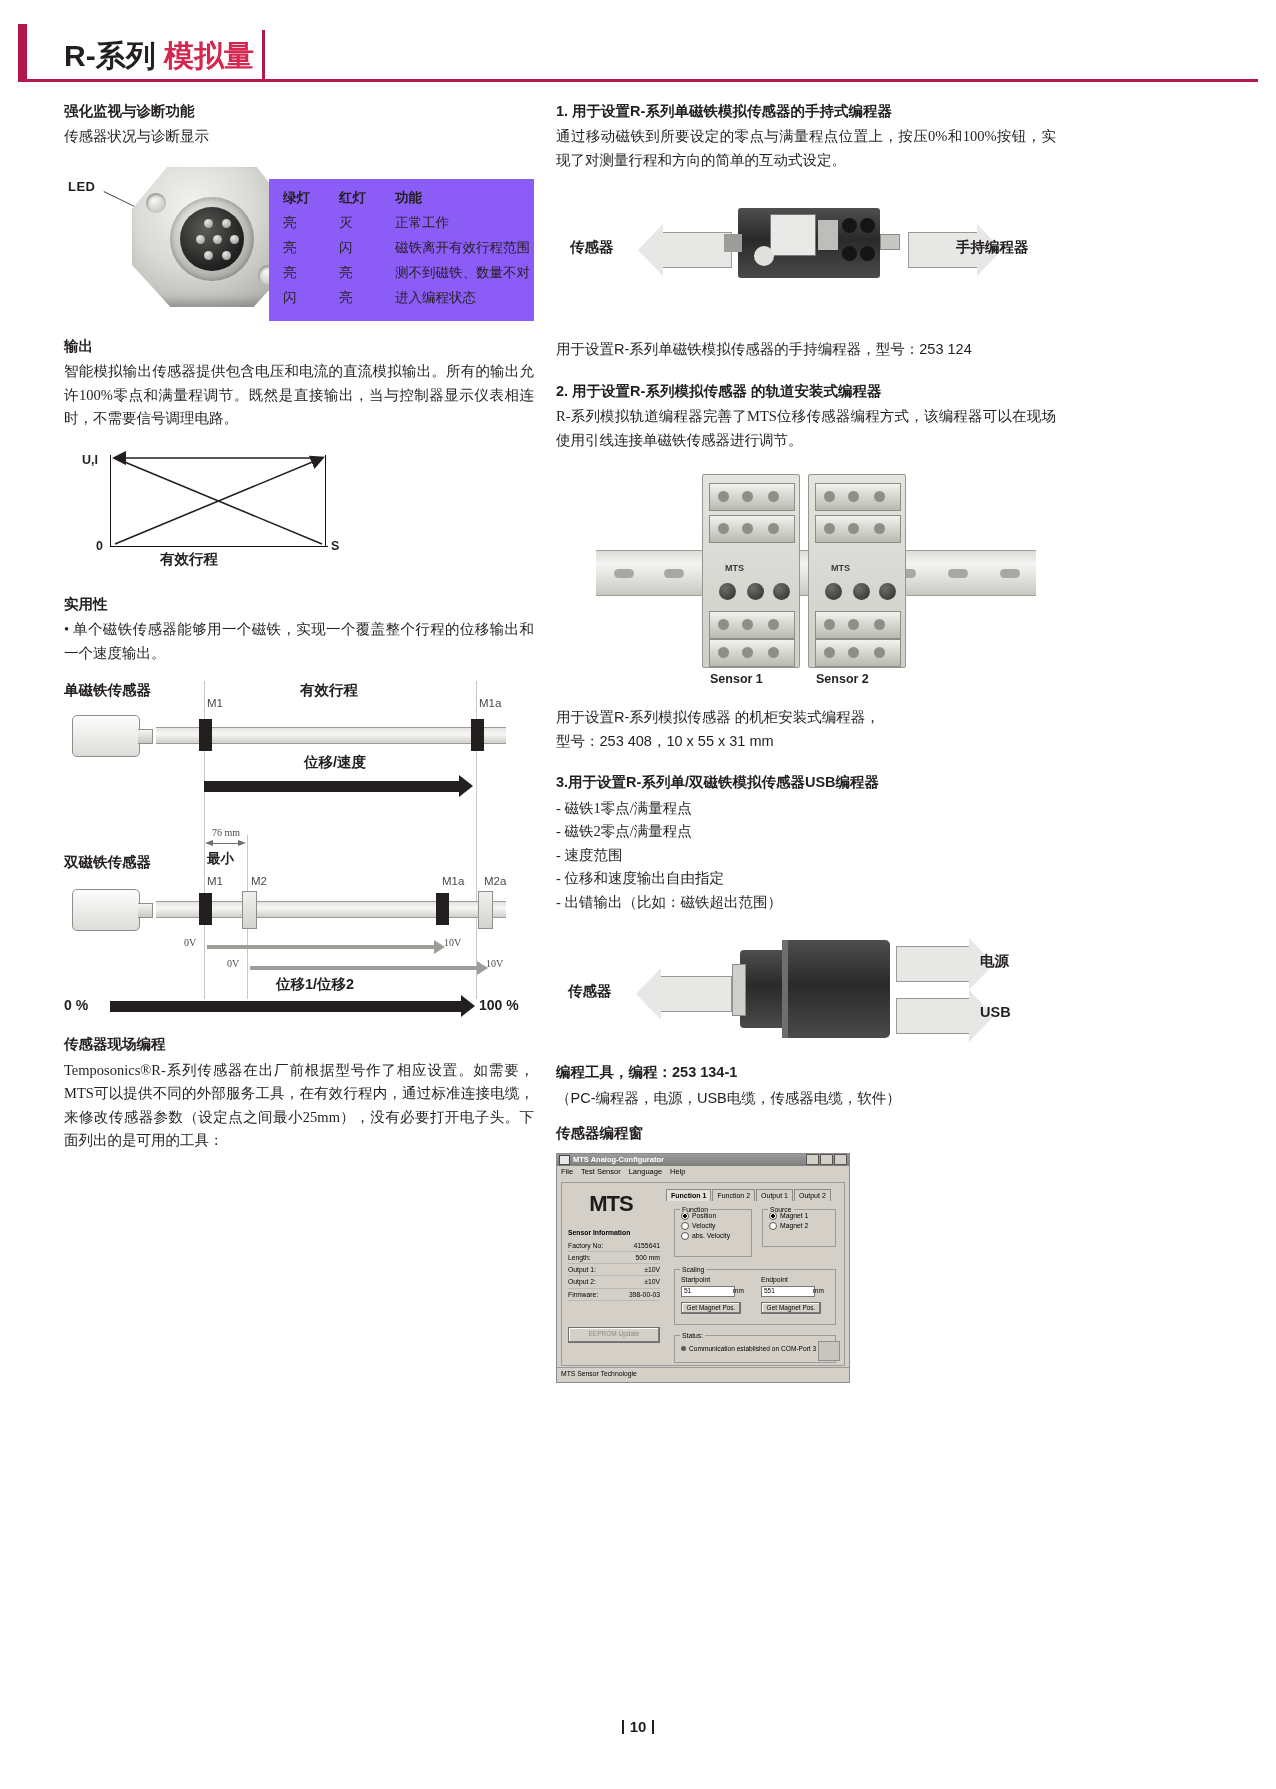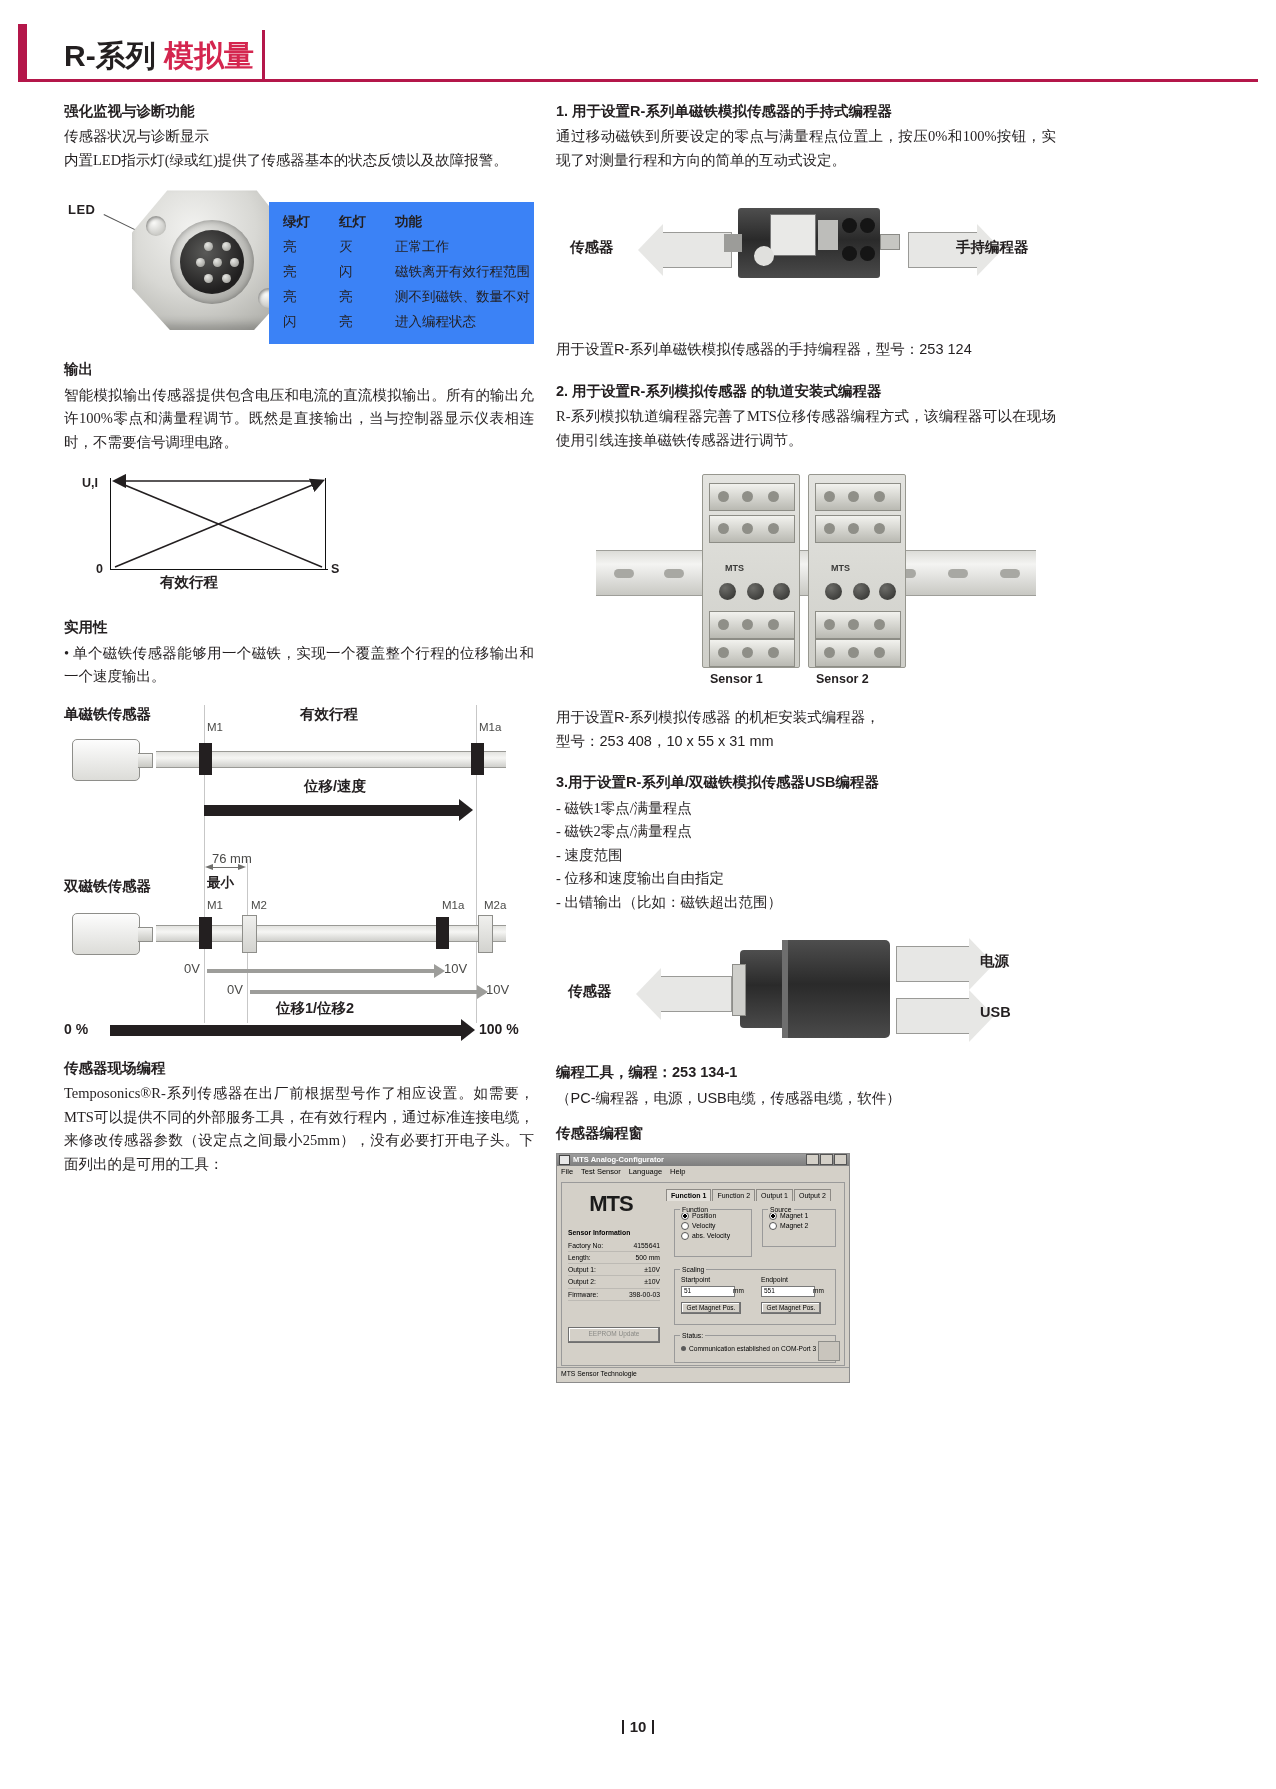--- a/index.html
+++ b/index.html
@@ -87,21 +87,21 @@
     position:absolute; width:9px; height:9px; border-radius:50%;
     background:radial-gradient(circle at 35% 30%, #e8e8e4, #8f8f8a);
   }
   .flange .hole{
     position:absolute; width:20px; height:20px; border-radius:50%;
     background:radial-gradient(circle at 40% 35%, #fafaf8, #b4b4af);
     box-shadow:inset 1px 2px 3px rgba(0,0,0,.35);
   }
   .led-table {
     position:absolute; left:205px; top:18px; width:265px; height:142px;
-    background:#3b82f6;
+    background:#8b5cf6;
     font-size:13.5px;
     font-family:"Liberation Sans", sans-serif;
   }
   .led-table table { border-collapse:collapse; width:100%; margin-top:7px; }
   .led-table td, .led-table th {
     padding:3.5px 0 3.5px 0; text-align:left; font-weight:normal;
   }
   .led-table th { font-weight:bold; }
   .led-table .c1 { width:56px; padding-left:14px; }
   .led-table .c2 { width:56px; }
@@ -153,21 +153,21 @@
     content:""; position:absolute; right:-10px; top:-5px;
     border-left:11px solid #9d9d9a;
     border-top:7px solid transparent; border-bottom:7px solid transparent;
   }
   .dimline { position:absolute; height:1px; background:#6f6f6d; }
   .dimline:before, .dimline:after{
     content:""; position:absolute; top:-3px; border-top:3.5px solid transparent; border-bottom:3.5px solid transparent;
   }
   .dimline:before{ left:-7px; border-right:8px solid #6f6f6d; }
   .dimline:after { right:-7px; border-left:8px solid #6f6f6d; }
-  .small { font-size:13px; color:#4a4a48; font-family:Liberation Sans, sans-serif; position:absolute; }
+  .small { font-size:10px; color:#4a4a48; font-family:Liberation Serif, serif; position:absolute; }
   .pct { position:absolute; font-size:14px; font-weight:bold; font-family:"Liberation Sans",sans-serif; }
 
   
   .prog1 { position:relative; width:500px; height:120px; margin-top:18px; }
   .bigArrowL, .bigArrowR {
     position:absolute; height:34px; background:#e7e7e5; border:1px solid #9a9a97;
   }
   .bigArrowL{ }
   .bigArrowL .tip{
     position:absolute; left:-25px; top:-9px; width:0;height:0;
@@ -266,21 +266,20 @@
   <div class="hdr-bar"></div>
   <div class="hdr-title">
     <span class="r">R-</span><span class="r">系列</span>
     <span class="red">模拟量</span>
   </div>
 
   <div class="col-left">
 
     <h4 class="sec">强化监视与诊断功能</h4>
     <p class="body">传感器状况与诊断显示</p>
-    <p class="body">内置LED指示灯(绿或红)提供了传感器基本的状态反馈以及故障报警。</p>
 
     <div class="led-block">
       <div class="led-label">LED</div>
       <div class="led-leader"></div>
 
       <div class="flange">
         <div class="hexbody"></div>
         <div class="hole" style="left:14px; top:26px;"></div>
         <div class="hole" style="left:126px; top:98px;"></div>
         <div class="ring1"></div>

